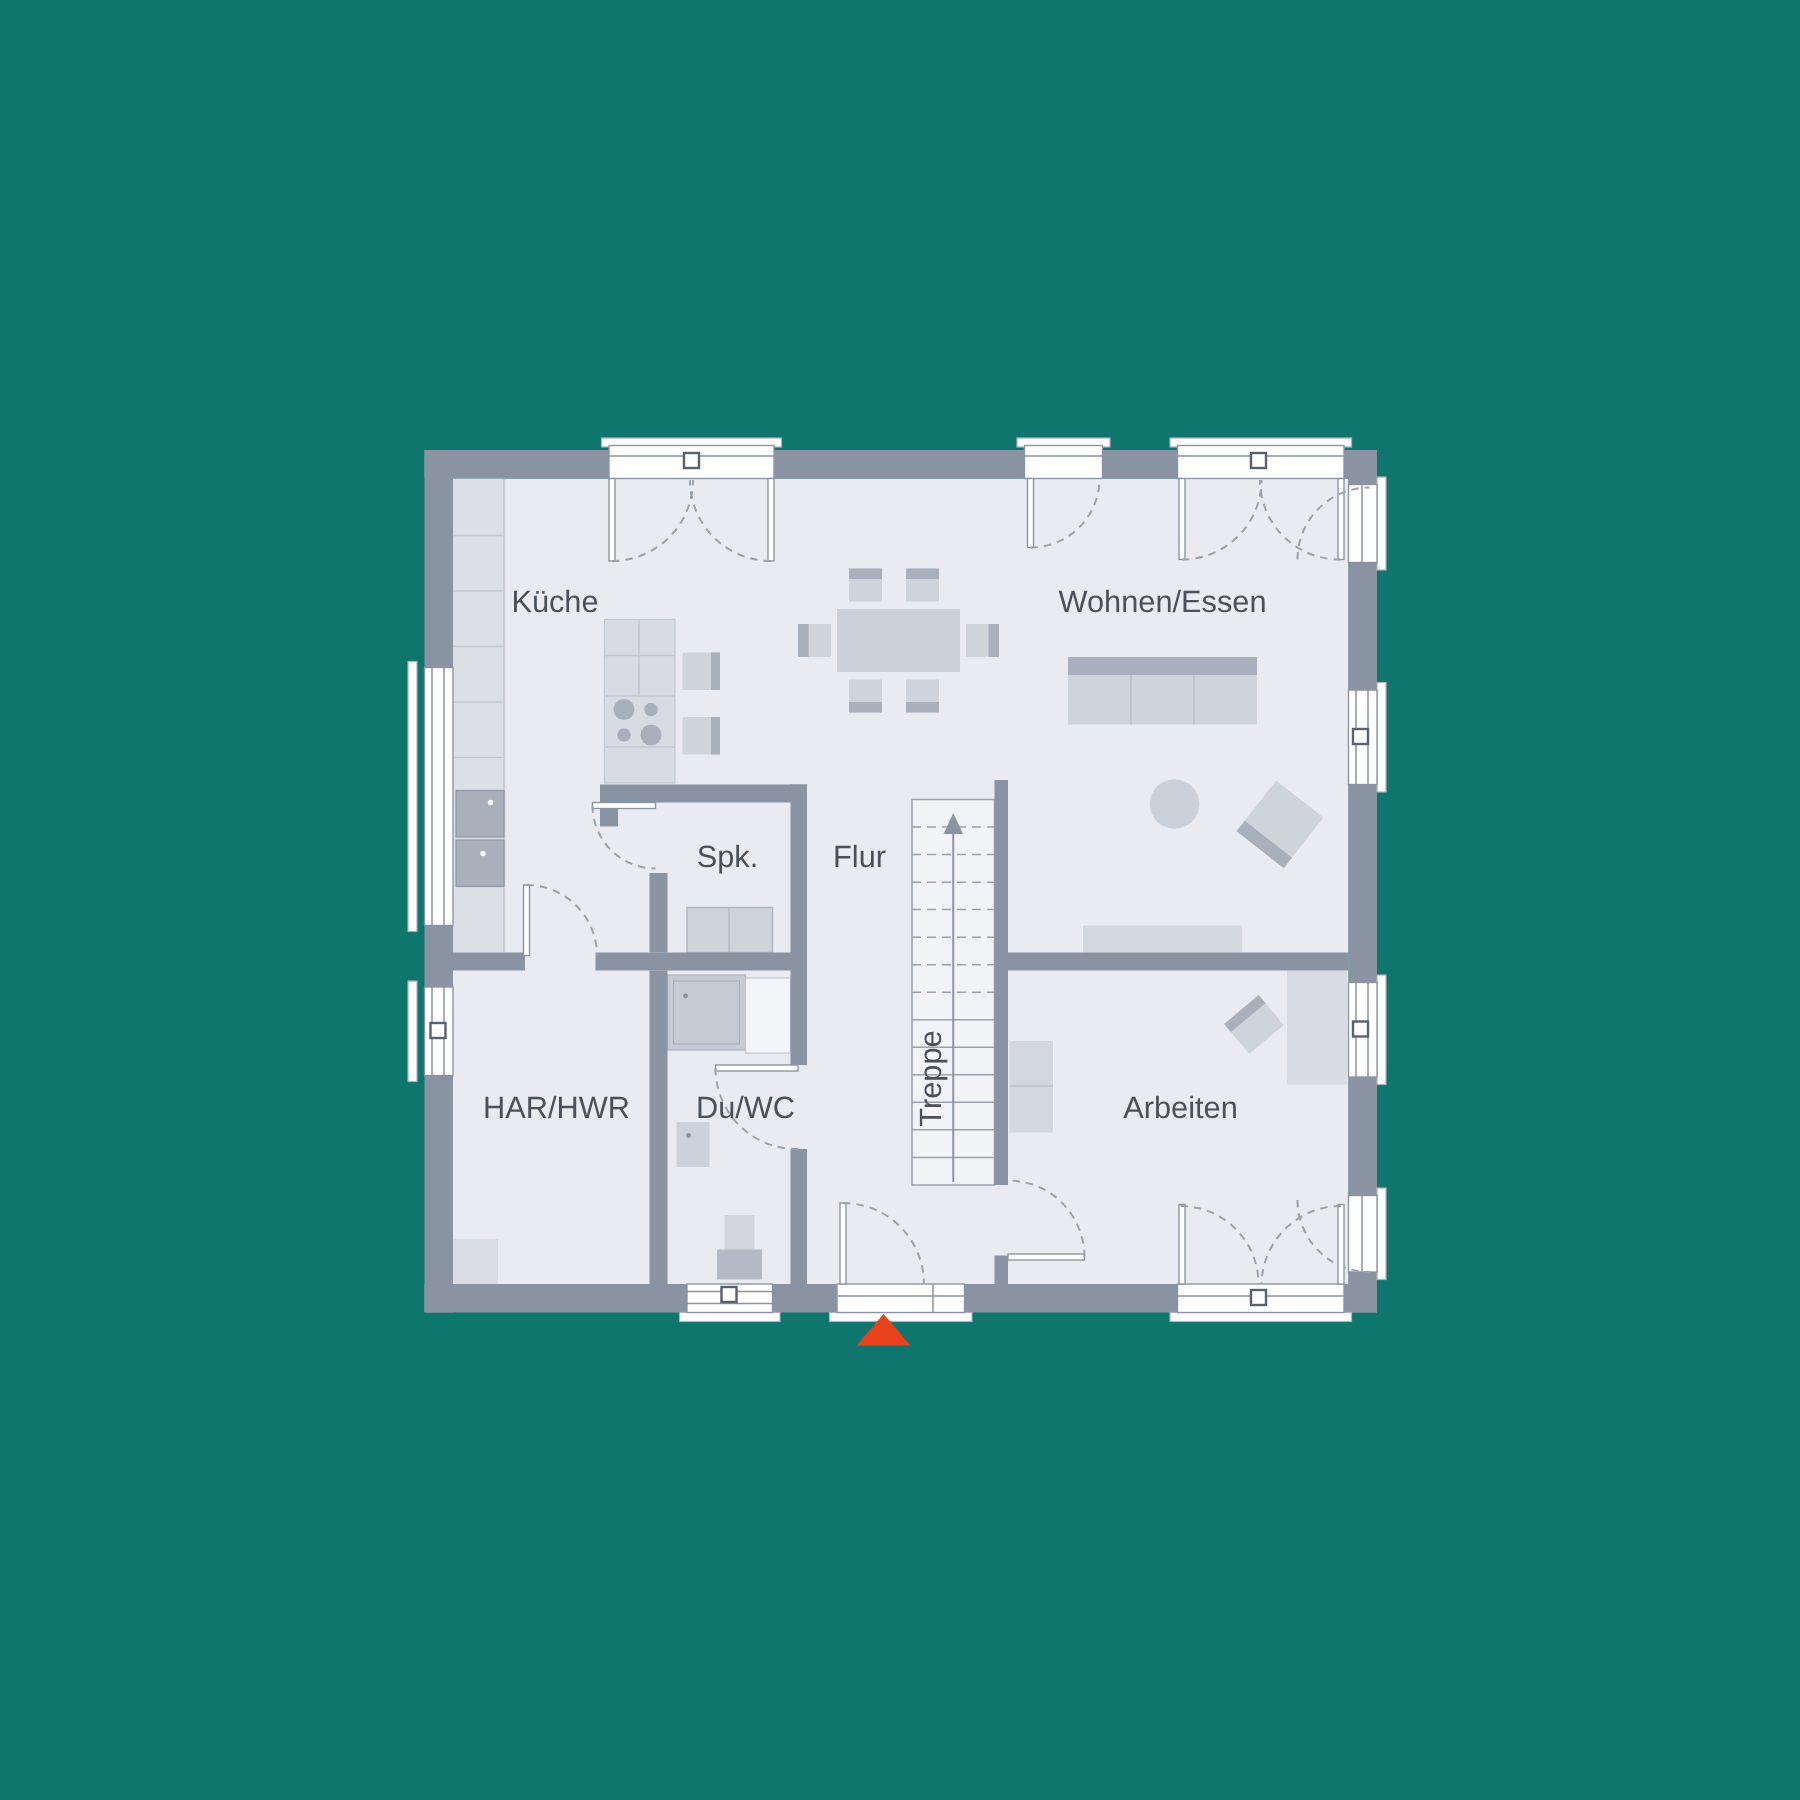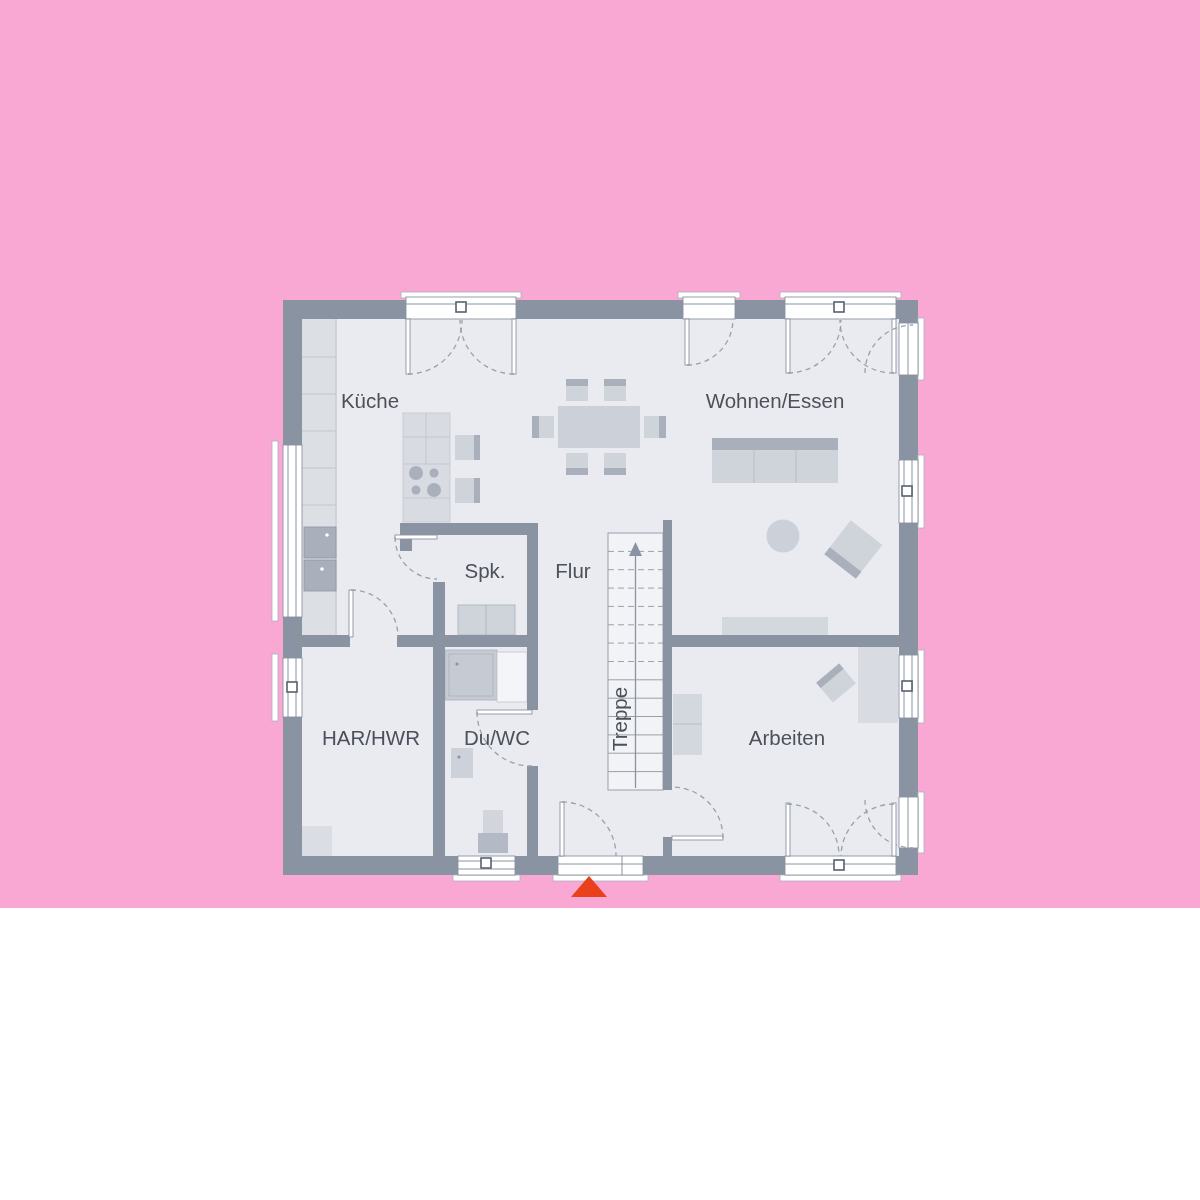--- a/index.html
+++ b/index.html
@@ -1,16 +1,16 @@
 <!DOCTYPE html>
 <html><head>
 <meta charset="utf-8">
 <style>
   html,body{margin:0;padding:0;background:#ffffff;}
-  #canvas{position:relative;width:1200px;height:908px;background:#f9a8d4;overflow:hidden;
+  #canvas{position:relative;width:1200px;height:1200px;background:#0f766e;overflow:hidden;
           font-family:"Liberation Sans", sans-serif;}
   svg{position:absolute;left:0;top:0;}
   text{fill:#4b505a;font-size:20.5px;font-family:"Liberation Sans", sans-serif;}
   .wall{fill:#8a93a2;}
   .floor{fill:#e9ebf0;}
   .band{fill:#ffffff;stroke:#8a93a2;stroke-width:0.9;}
   .sill{fill:#ffffff;stroke:#aab0bc;stroke-width:0.8;}
   .wline{stroke:#8a93a2;stroke-width:1;}
   .handle{fill:#ffffff;stroke:#596070;stroke-width:1.6;}
   .post{fill:#ffffff;stroke:#8a93a2;stroke-width:0.9;}

